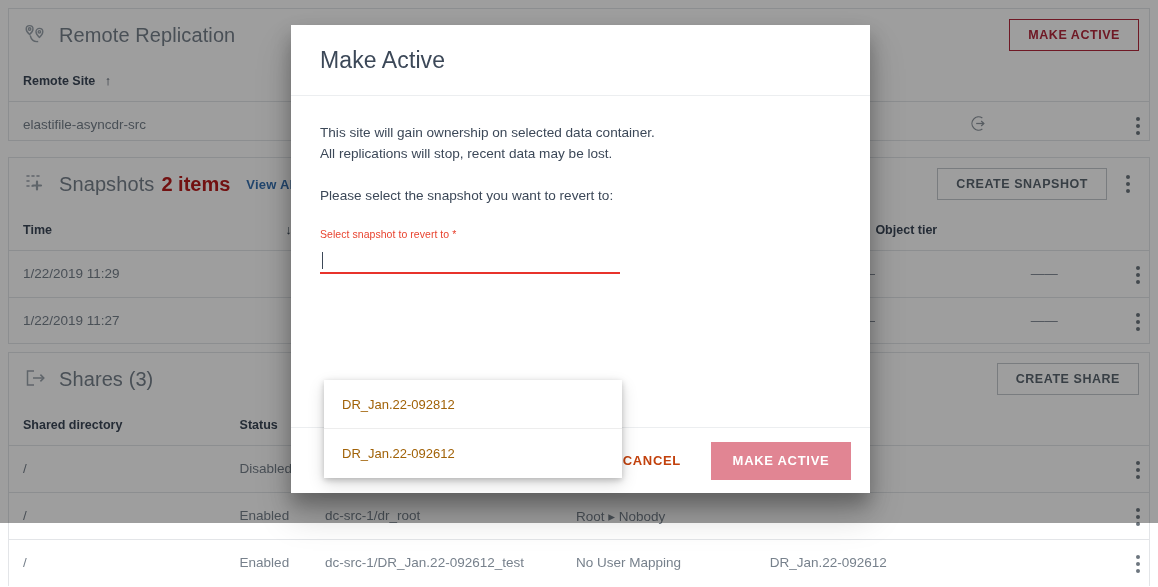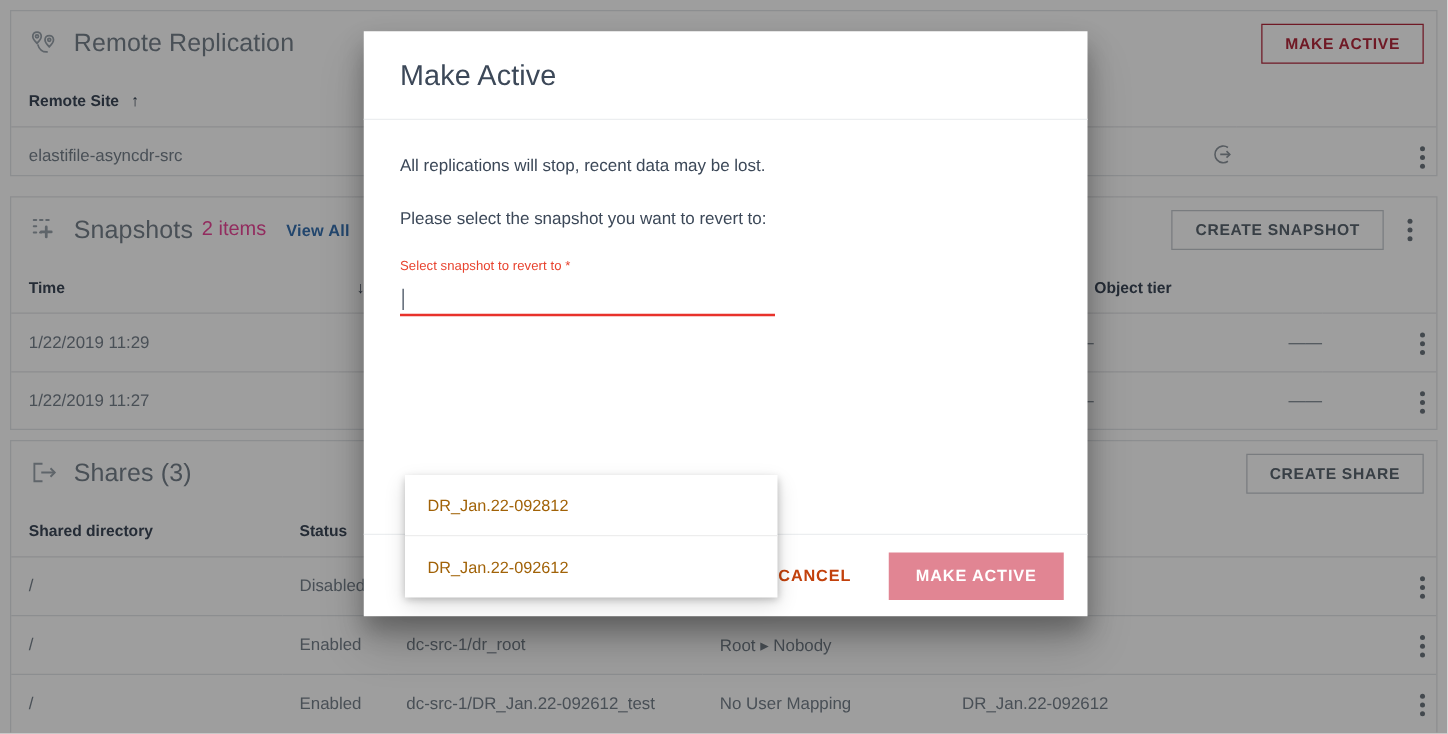--- a/index.html
+++ b/index.html
@@ -6,21 +6,21 @@
   html, body {
     width: 1158px; height: 587px;
     font-family: "Liberation Sans", sans-serif;
     background: #fff;
     overflow: hidden;
   }
 
   #page {
     position: relative;
     width: 1158px;
-    height: 587px;
+    height: 523px;
     background: #ffffff;
   }
 
   
   .app-backdrop {
     position: absolute;
     inset: 0;
     background: #ffffff;
   }
   .dim-overlay {
@@ -51,23 +51,23 @@
     padding: 0 14px;
     position: relative;
   }
   .card-title {
     font-size: 20px;
     color: #77818c;
     font-weight: 400;
     letter-spacing: .1px;
   }
   .card-title-bold {
-    font-size: 16px;
-    color: #ec4899;
-    font-weight: 400;
+    font-size: 20px;
+    color: #b91c1c;
+    font-weight: 700;
     margin-left: 7px;
   }
   .hdr-icon {
     width: 26px; height: 26px;
     margin-right: 10px;
     color: #9aa3ac;
     display: flex; align-items: center; justify-content: center;
   }
   .view-all {
     font-size: 13px;
@@ -483,20 +483,21 @@
   </div>
 
   <div class="dim-overlay"></div>
 
   <div class="modal">
     <div class="modal-head">
       <span class="modal-title">Make Active</span>
     </div>
 
     <div class="modal-body">
+      <div class="modal-para">This site will gain ownership on selected data container.</div>
       <div class="modal-para">All replications will stop, recent data may be lost.</div>
       <div class="modal-para gap">Please select the snapshot you want to revert to:</div>
 
       <div class="field-wrap">
         <div class="field-label">Select snapshot to revert to *</div>
         <div class="field-input">
           <span></span>
           <span class="caret"></span>
         </div>
       </div>

